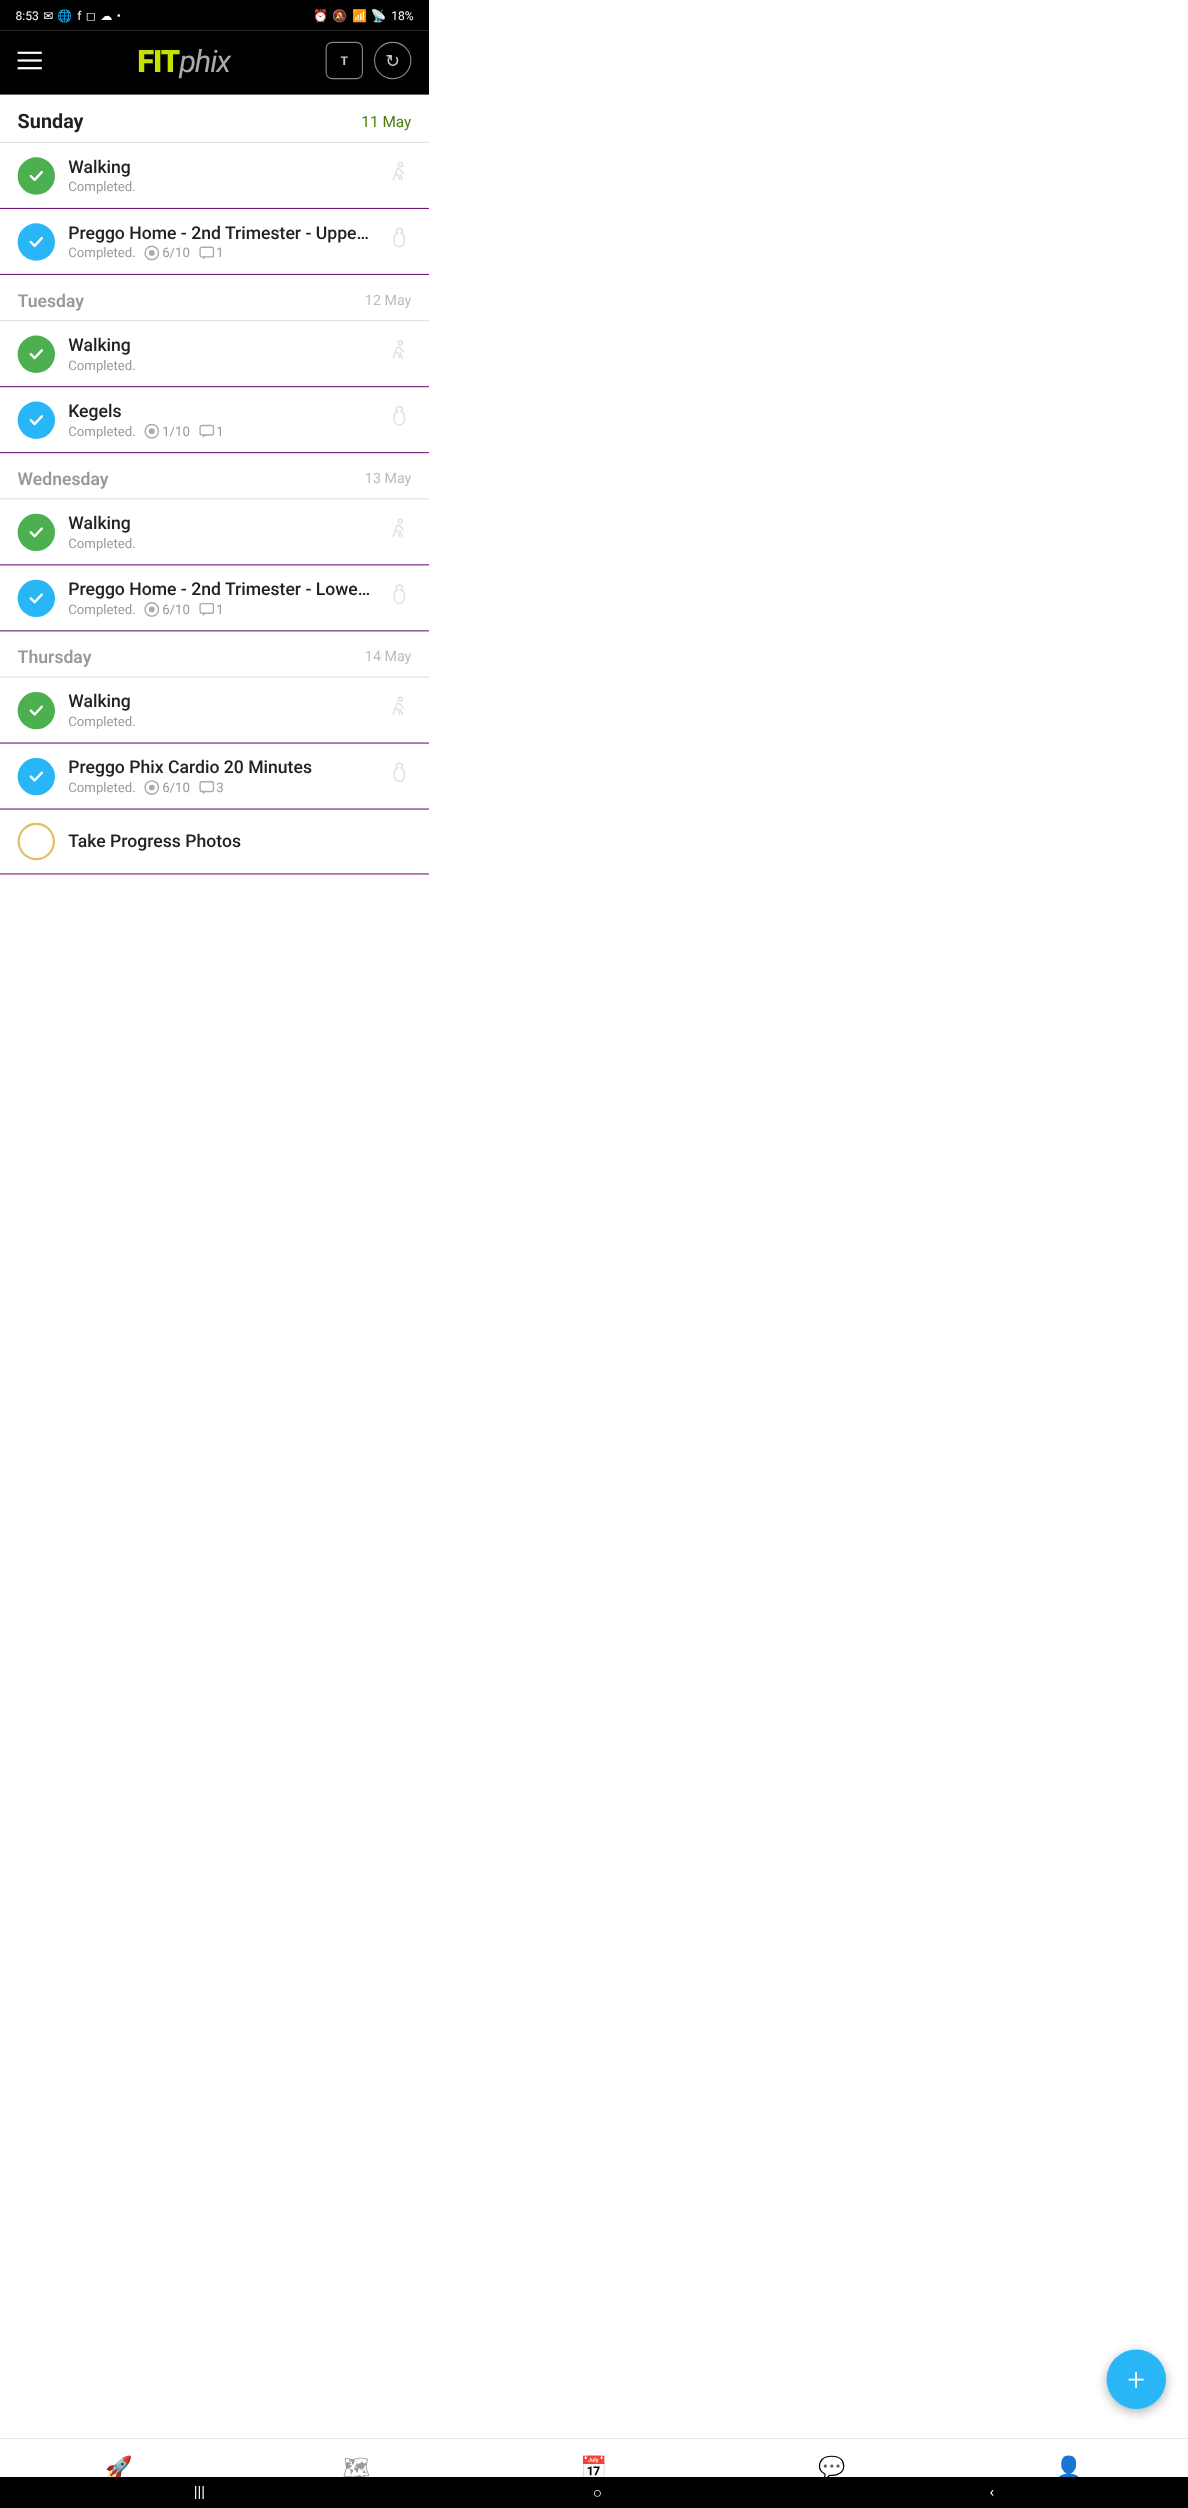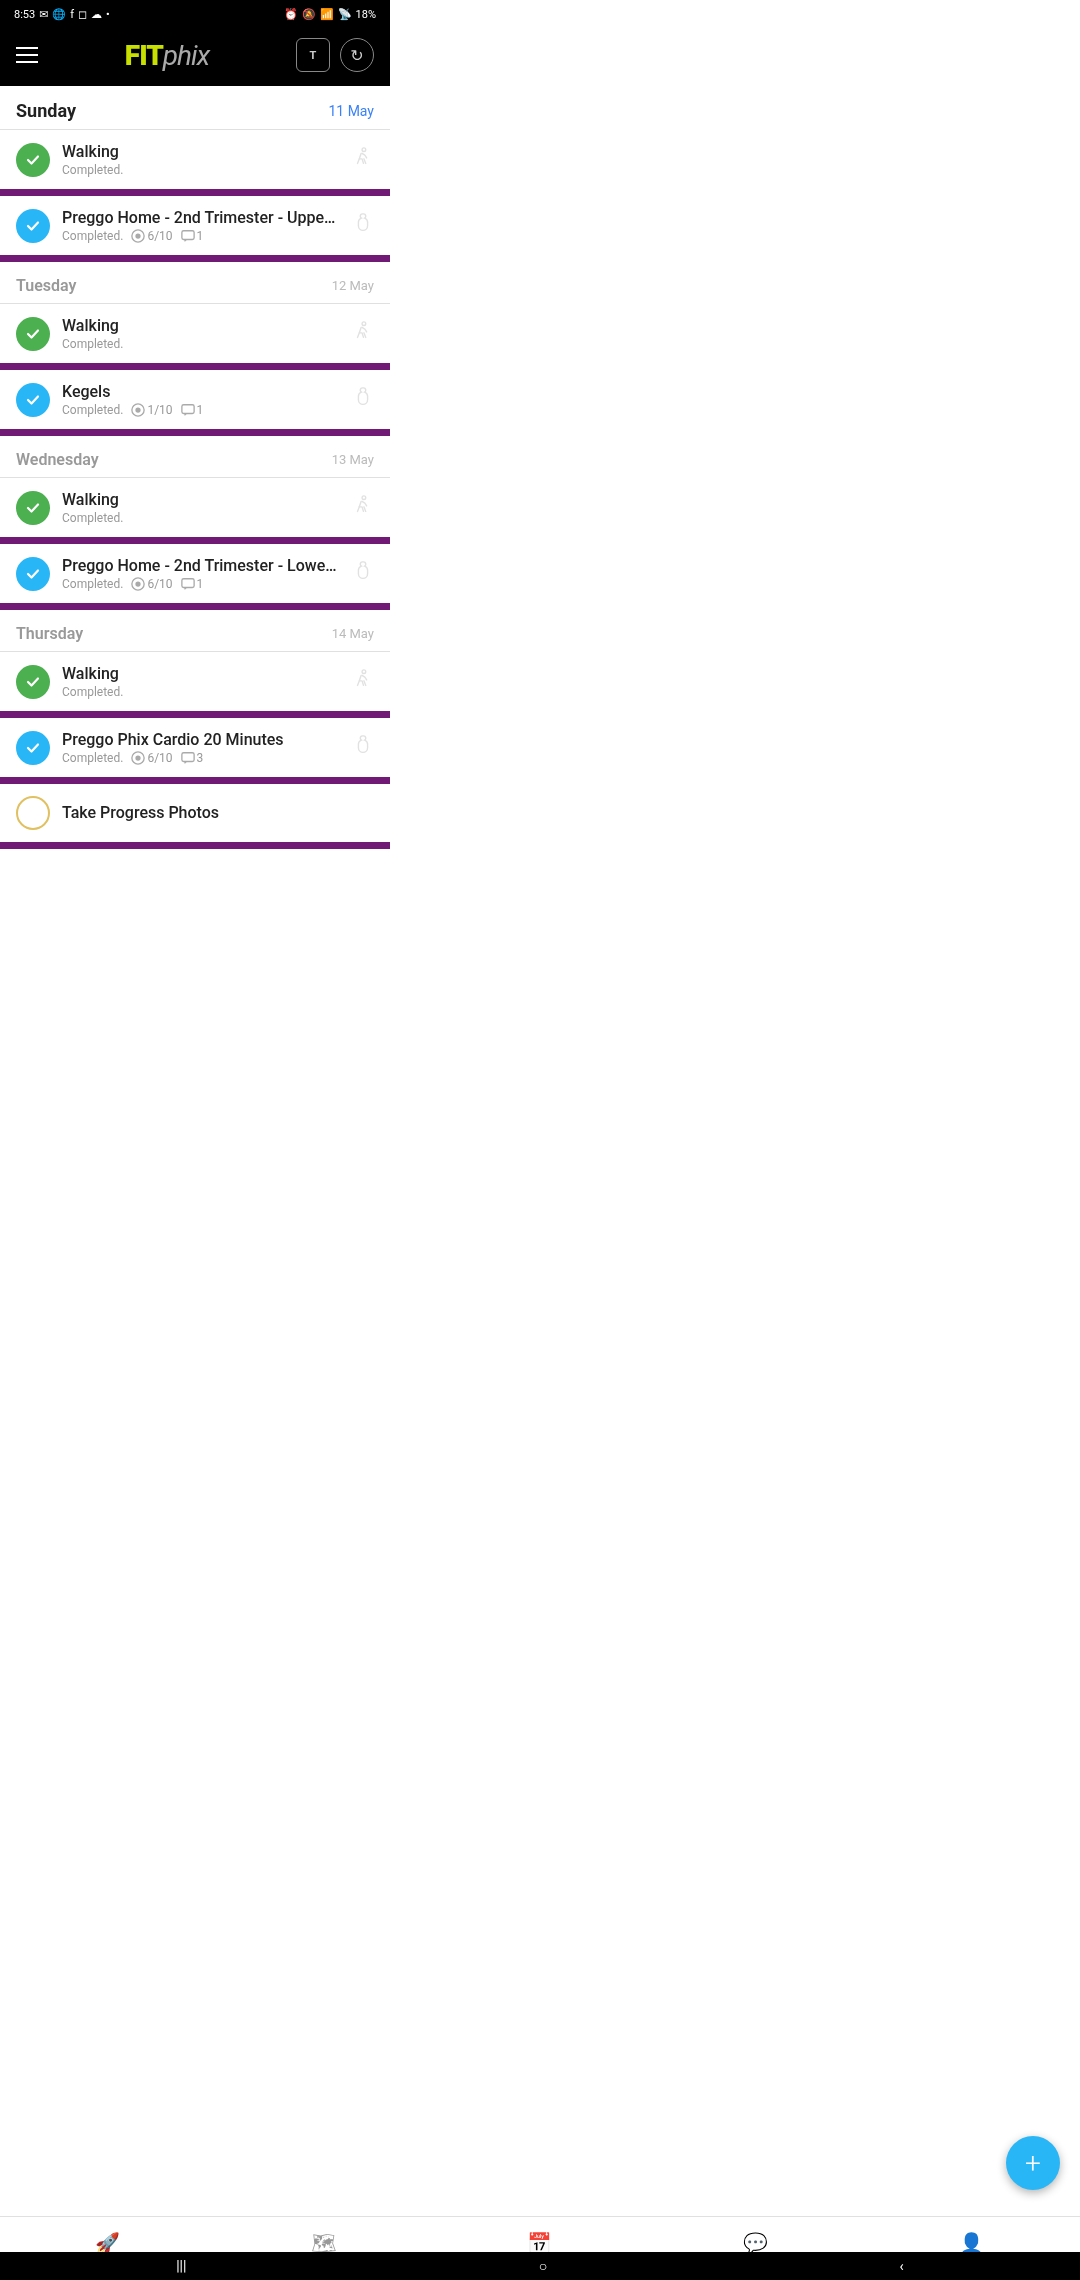--- a/index.html
+++ b/index.html
@@ -67,27 +67,27 @@
     .content { padding: 0; }
 
     
     .day-header {
       display: flex; justify-content: space-between; align-items: center;
       padding: 14px 16px 8px;
       border-bottom: 1px solid #e0e0e0;
     }
     .day-header.active .day-name { color: #222; font-weight: 700; font-size: 18px; }
     .day-header.inactive .day-name { color: #999; font-weight: 600; font-size: 16px; }
-    .day-header.active .day-date { color: #3b82f6; font-size: 14px; }
+    .day-header.active .day-date { color: #4d7c0f; font-size: 14px; }
     .day-header.inactive .day-date { color: #bbb; font-size: 13px; }
 
     
     .workout-row {
       display: flex; align-items: center; padding: 12px 16px;
-      border-bottom: 7px solid #701a75; cursor: pointer;
+      border-bottom: 1px solid #701a75; cursor: pointer;
     }
     .check-circle {
       width: 34px; height: 34px; border-radius: 50%;
       display: flex; align-items: center; justify-content: center;
       flex-shrink: 0; margin-right: 12px;
     }
     .check-circle.green { background: #4caf50; }
     .check-circle.blue { background: #29b6f6; }
     .check-circle.empty { background: transparent; border: 2px solid #e0c060; }
     .workout-info { flex: 1; min-width: 0; }

